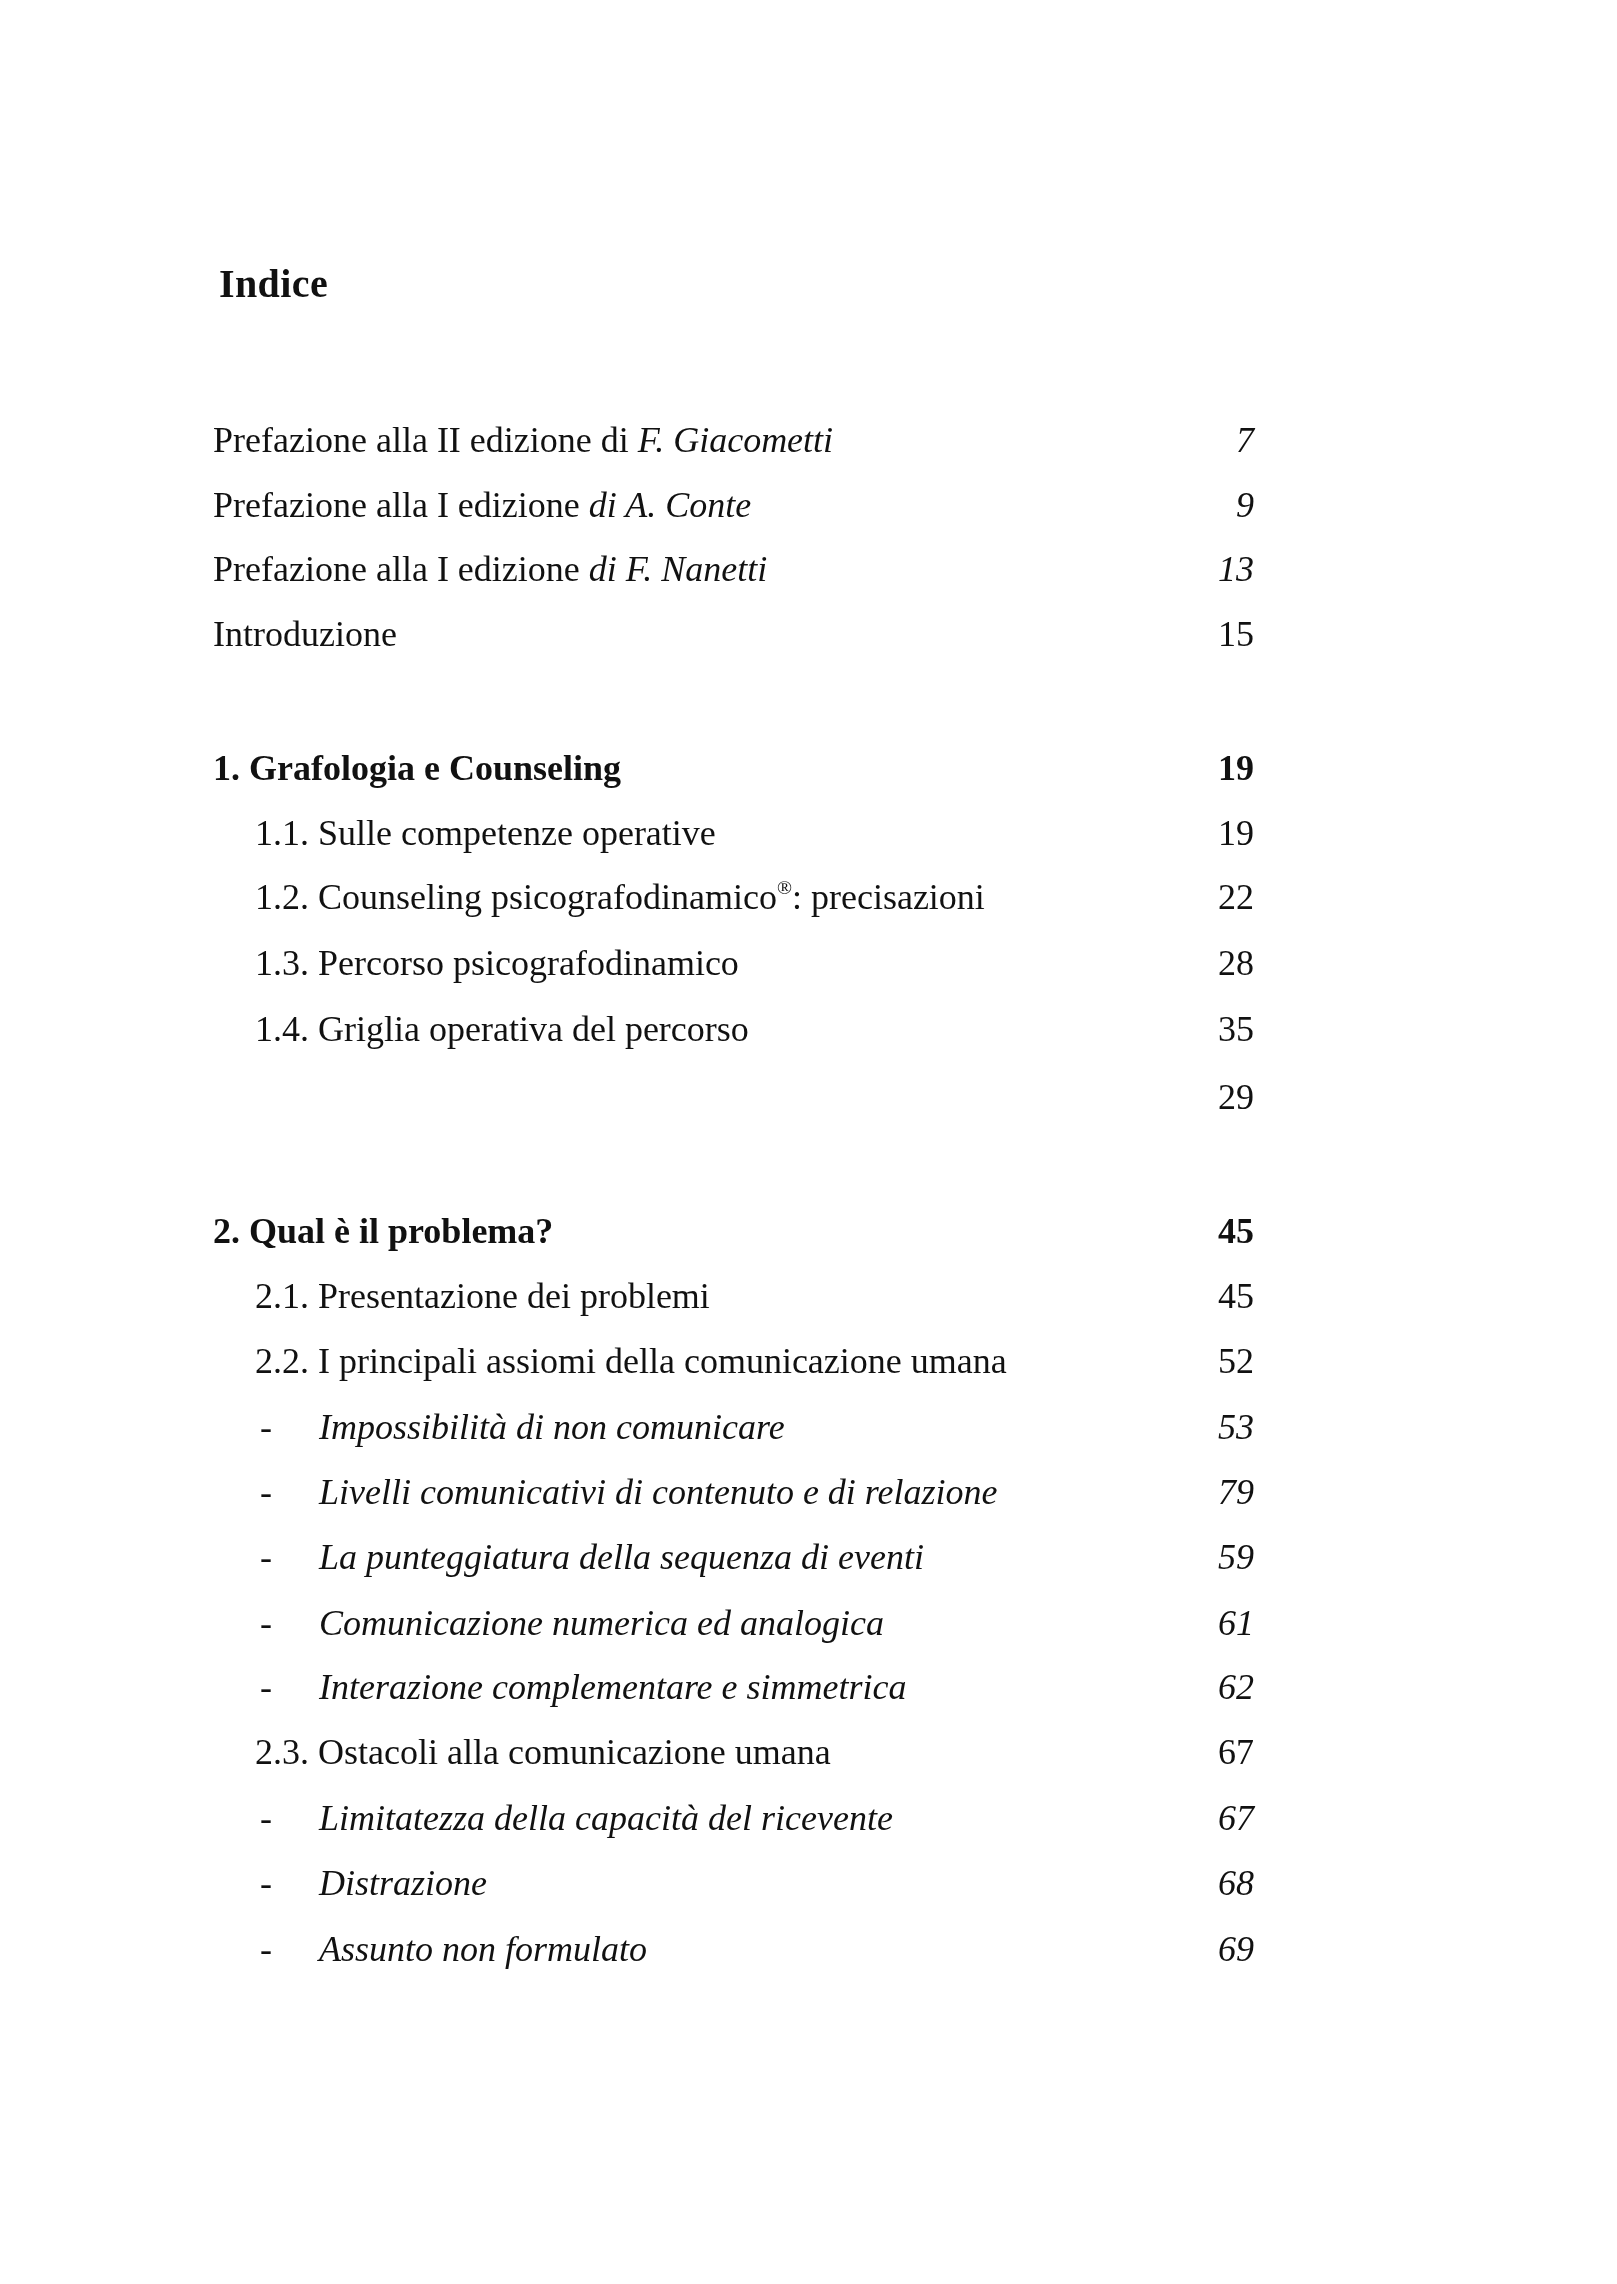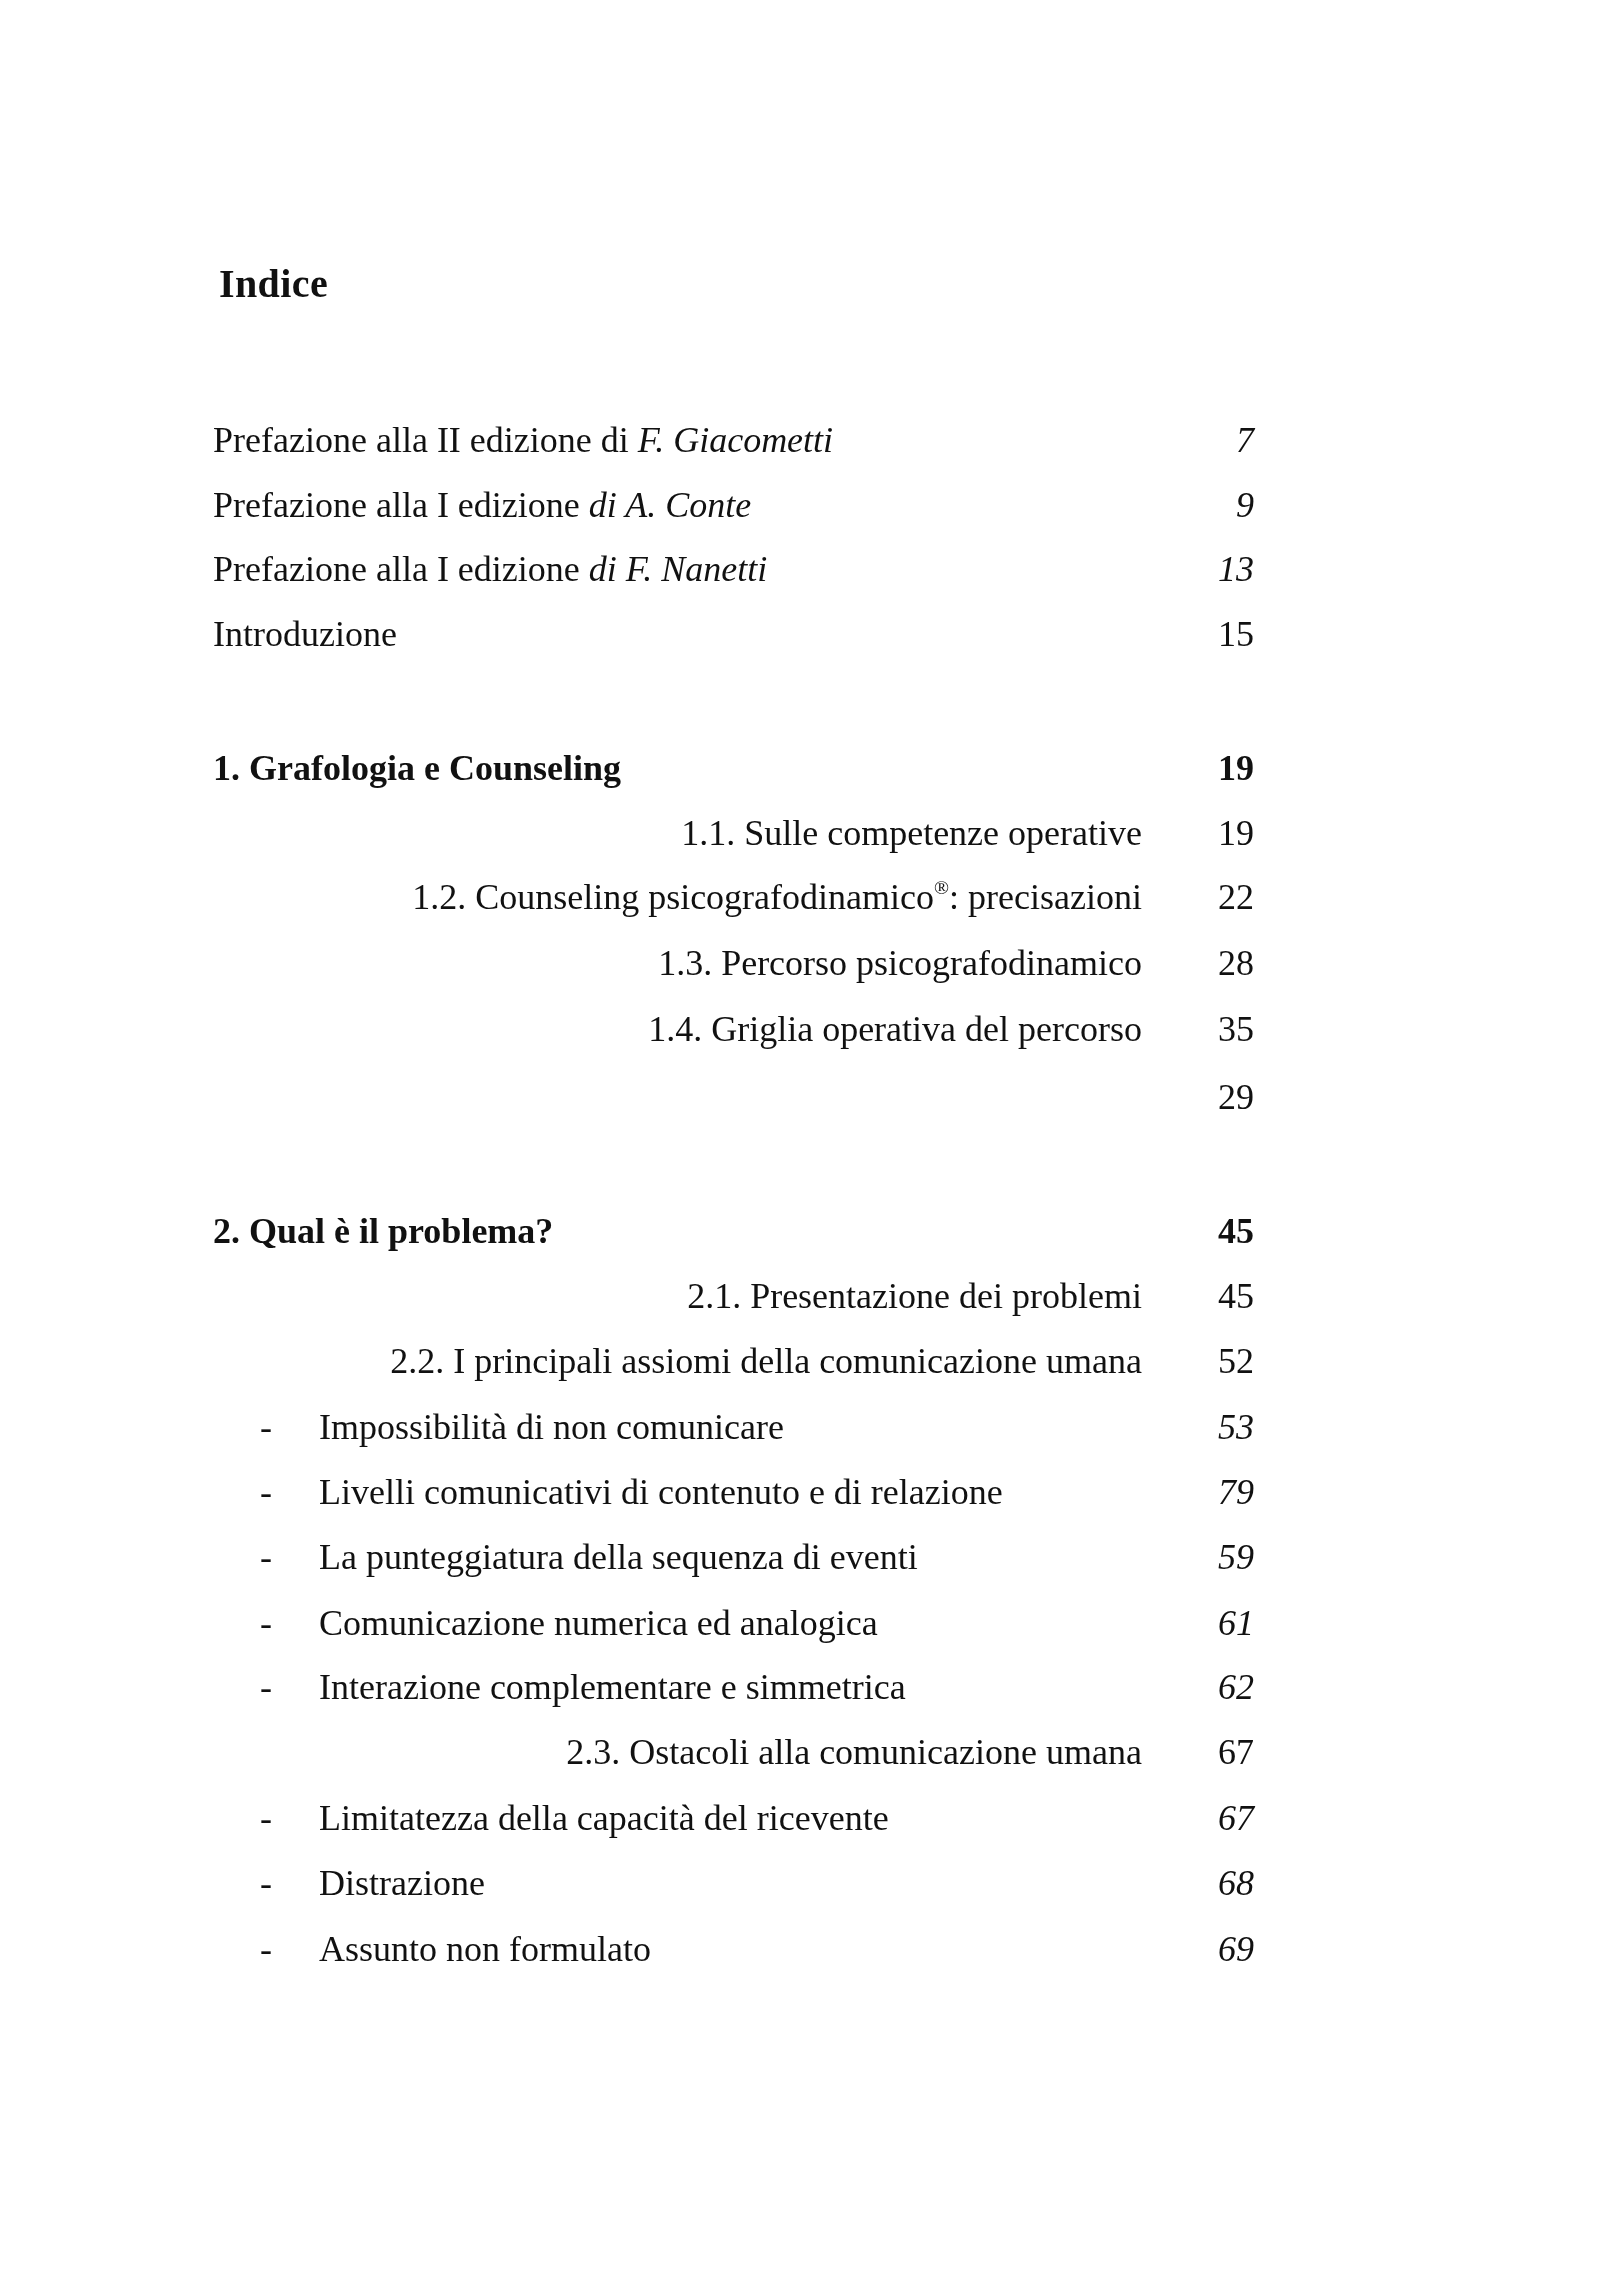--- a/index.html
+++ b/index.html
@@ -5,23 +5,23 @@
   html, body { margin: 0; padding: 0; background: #ffffff; }
   body { width: 1618px; height: 2284px; position: relative; overflow: hidden;
          font-family: "Liberation Serif", "DejaVu Serif", serif; color: #111111; }
   .title { position: absolute; left: 219px; top: 264px; font-size: 40px; font-weight: bold;
            line-height: 1; letter-spacing: 0.4px; }
   .row { position: absolute; left: 213px; width: 1041px; font-size: 36px; line-height: 1;
          display: flex; align-items: baseline; gap: 48px; }
   .row .label { flex: 1; white-space: nowrap; }
   .row .page { text-align: right; min-width: 64px; }
   .row.chapter { font-weight: bold; }
-  .row.section .label { padding-left: 42px; text-align: right; }
+  .row.section .label { padding-left: 42px; }
   .row.sub .dash { position: absolute; left: 47px; }
-  .row.sub .label { padding-left: 106px; }
+  .row.sub .label { padding-left: 106px; font-style: italic; }
   .it { font-style: italic; }
   .row .page.italic { font-style: italic; }
   sup { font-size: 0.55em; vertical-align: 0.75em; line-height: 0; }
   .twoline { line-height: 1.25; white-space: normal; }
 </style>
 </head>
 <body>
 
 <div class="title">Indice</div>
 

